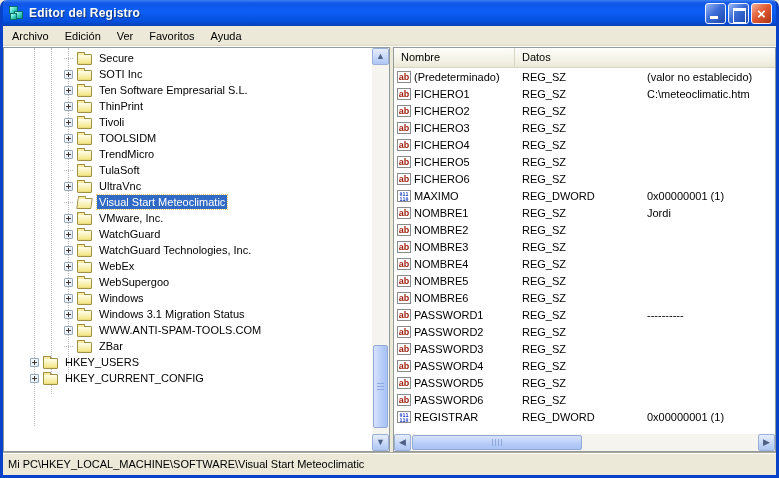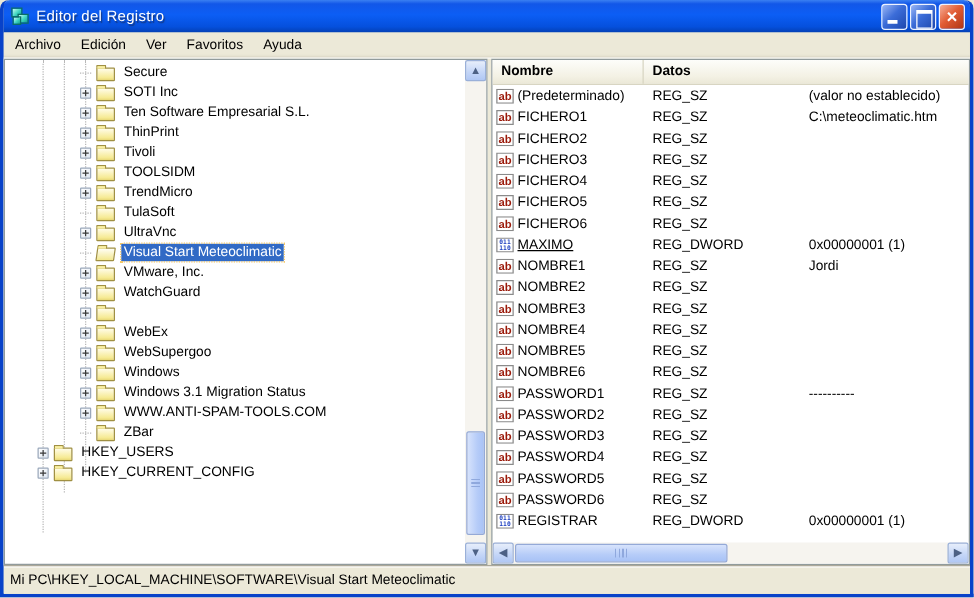--- a/index.html
+++ b/index.html
@@ -7,21 +7,21 @@
   body { font-family:"Liberation Sans", sans-serif; font-size:11px; background:#ece9d8; }
 
   .window { position:absolute; inset:0; display:flex; flex-direction:column;
     border-left:3px solid #0842c9; border-right:3px solid #0842c9; border-bottom:3px solid #0842c9;
     border-radius:7px 7px 0 0; }
 
   
   .titlebar { height:26px; flex:0 0 26px; display:flex; align-items:center;
     background:linear-gradient(180deg,#3a80f2 0%, #1257e8 12%, #0c5ef5 45%, #0550dd 82%, #0440b4 100%);
     border-radius:5px 5px 0 0; padding:0 4px 0 5px; }
-  .title-text { color:#fff; font-weight:normal; font-size:12px; margin-left:5px; flex:1;
+  .title-text { color:#fff; font-weight:bold; font-size:12px; margin-left:5px; flex:1;
     text-shadow:1px 1px 1px #12357e; letter-spacing:.2px; }
   .app-icon { width:16px; height:16px; position:relative; flex:0 0 16px; }
   .app-icon i { position:absolute; border:1px solid #0a6f66; background:linear-gradient(135deg,#c8fff4,#3fd4c0 55%,#149e8c); }
   .app-icon i:nth-child(1){ left:1px; top:1px; width:9px; height:8px; }
   .app-icon i:nth-child(2){ left:6px; top:6px; width:9px; height:8px; }
   .app-icon i:nth-child(3){ left:2px; top:8px; width:7px; height:7px; }
   .winbtns { display:flex; gap:2px; }
   .wbtn { width:21px; height:21px; border-radius:3px; border:1px solid #eef3ff; position:relative;
     background:linear-gradient(135deg,#9ab6f5 0%, #3b6cd8 45%, #1d47ad 100%); cursor:default; }
   .wbtn.close { background:linear-gradient(135deg,#f6b09a 0%, #e25d35 45%, #ae3413 100%); }
@@ -75,21 +75,21 @@
     background:linear-gradient(90deg,#d7e3fc,#b6ccf8 60%,#a8c2f6); }
   .vthumb { left:1px; width:15px; background:linear-gradient(90deg,#d7e3fc,#b6ccf8 60%,#a8c2f6); }
   .hthumb { top:1px; height:15px; background:linear-gradient(180deg,#d7e3fc,#b6ccf8 60%,#a8c2f6); }
   .vthumb::after { content:""; position:absolute; left:3px; top:50%; margin-top:-4px; width:7px; height:8px;
     background:repeating-linear-gradient(180deg,#8fa8dd 0 1px,transparent 1px 3px); }
   .hthumb::after { content:""; position:absolute; top:3px; left:50%; margin-left:-5px; width:10px; height:7px;
     background:repeating-linear-gradient(90deg,#8fa8dd 0 1px,transparent 1px 3px); }
 
   
   .lheader { flex:0 0 20px; display:flex; background:linear-gradient(180deg,#fdfdfa 0%,#f3f1e4 70%,#ebe8d7 100%);
-    border-bottom:1px solid #d8d5c2;font-weight:bold; }
+    border-bottom:1px solid #d8d5c2; }
   .hcell { padding:3px 0 0 7px; border-right:1px solid #d8d5c2; color:#000; }
   .hcell.c0 { width:121px; } .hcell.c1 { width:120px; } .hcell.c2 { flex:1; border-right:none; }
   .lrows { flex:1; overflow:hidden; }
   .lrow { height:17px; display:flex; align-items:center; }
   .lc0 { width:121px; display:flex; align-items:center; padding-left:3px; overflow:hidden; white-space:nowrap; }
   .lc1 { width:120px; padding-left:7px; white-space:nowrap; }
   .lc2 { flex:1; padding-left:12px; white-space:nowrap; overflow:hidden; }
   .vicon { width:14px; height:12px; flex:0 0 14px; margin-right:3px; border:1px solid #8a8a8a; background:#fff;
     position:relative; font-weight:bold; text-align:center; }
   .vicon.sz::before { content:"ab"; color:#9b1a0a; font-size:9px; line-height:10px; display:block; }
@@ -190,20 +190,21 @@
             <div class="tlabel">VMware, Inc.</div>
           </div>
           <div class="trow">
             <div class="plus" style="margin-left: 60px;"></div>
             <div class="folder"></div>
             <div class="tlabel">WatchGuard</div>
           </div>
           <div class="trow">
             <div class="plus" style="margin-left: 60px;"></div>
             <div class="folder"></div>
+            <div class="tlabel">WatchGuard Technologies, Inc.</div>
           </div>
           <div class="trow">
             <div class="plus" style="margin-left: 60px;"></div>
             <div class="folder"></div>
             <div class="tlabel">WebEx</div>
           </div>
           <div class="trow">
             <div class="plus" style="margin-left: 60px;"></div>
             <div class="folder"></div>
             <div class="tlabel">WebSupergoo</div>
@@ -306,21 +307,21 @@
             <div class="lc0">
               <div class="vicon sz"></div>
               <div style="display: inline;">FICHERO6</div>
             </div>
             <div class="lc1">REG_SZ</div>
             <div class="lc2"></div>
           </div>
           <div class="lrow">
             <div class="lc0">
               <div class="vicon dw"></div>
-              <div style="display: inline; text-decoration: underline;">MAXIMO</div>
+              <div style="display: inline;">MAXIMO</div>
             </div>
             <div class="lc1">REG_DWORD</div>
             <div class="lc2">0x00000001 (1)</div>
           </div>
           <div class="lrow">
             <div class="lc0">
               <div class="vicon sz"></div>
               <div style="display: inline;">NOMBRE1</div>
             </div>
             <div class="lc1">REG_SZ</div>

